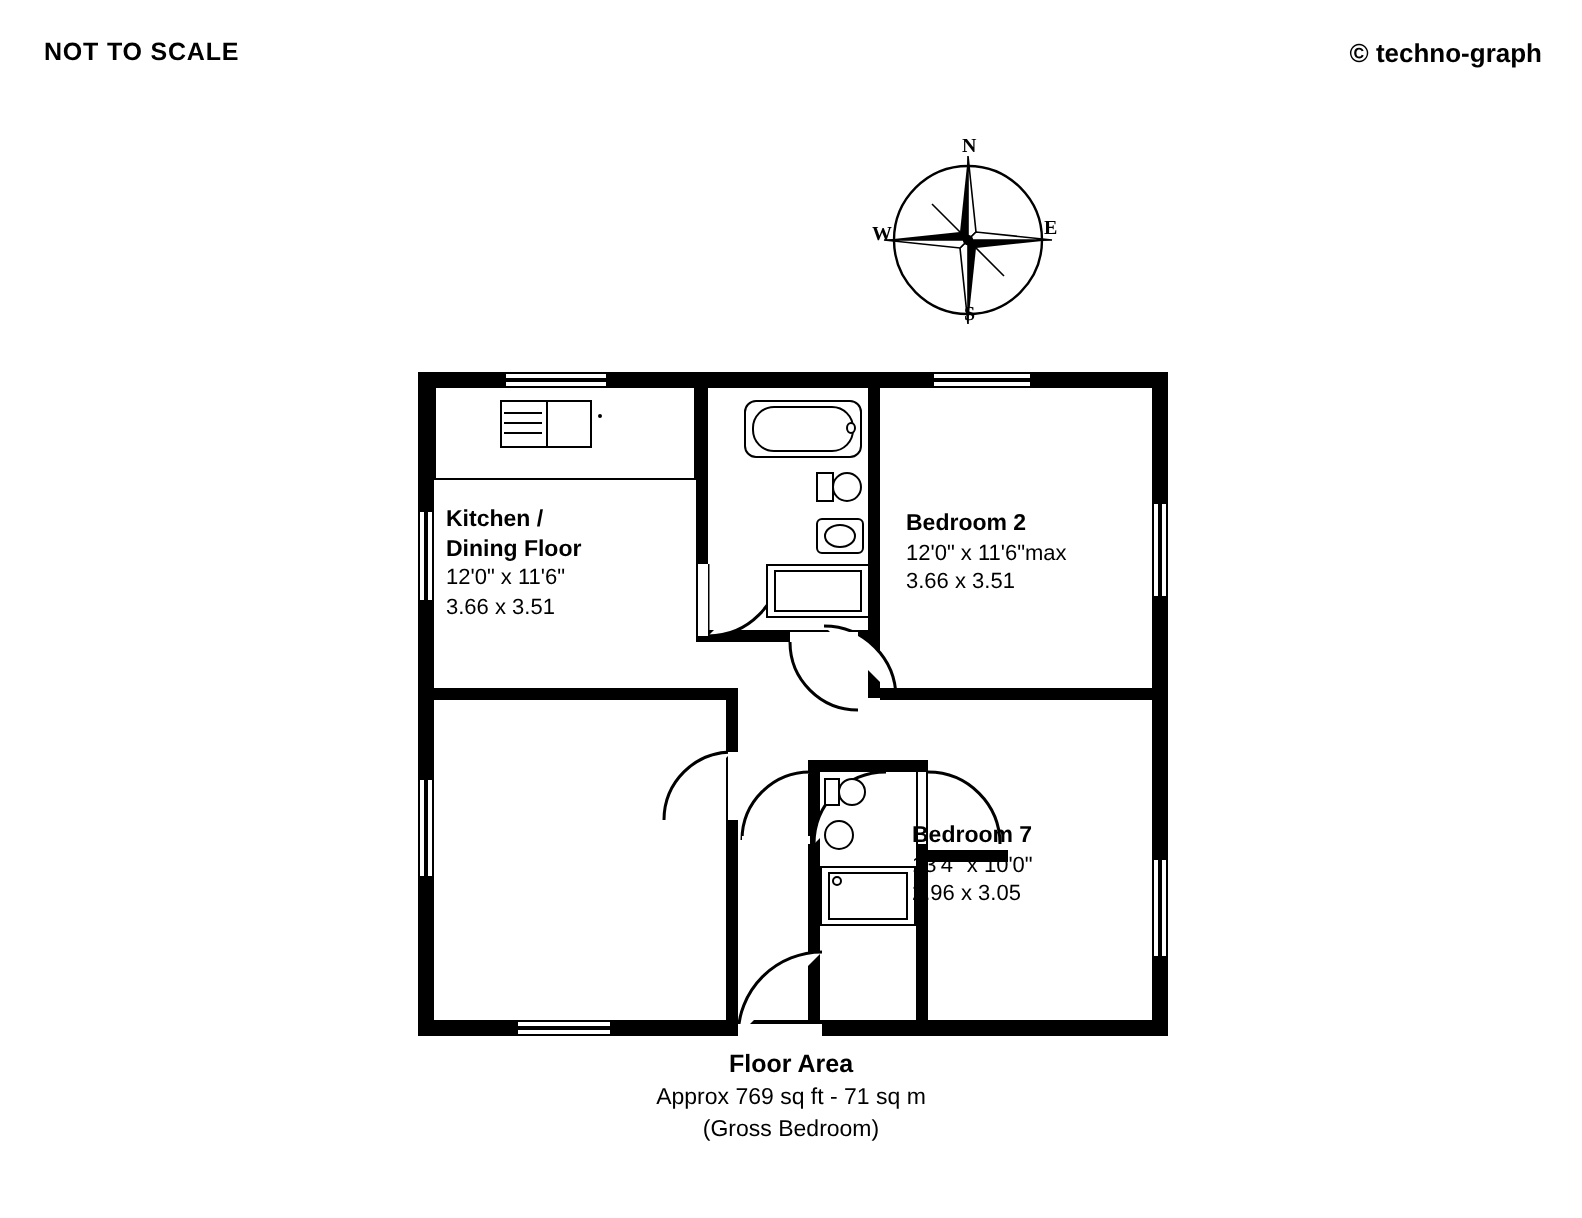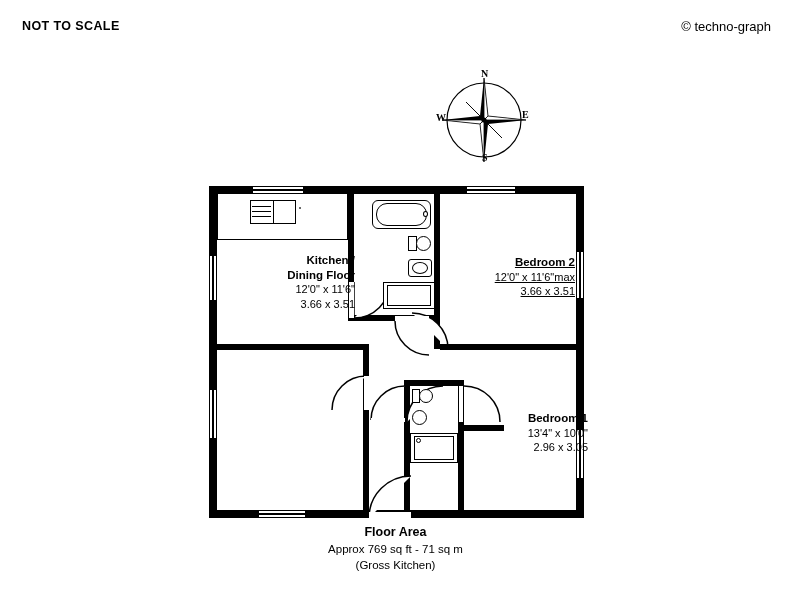--- a/index.html
+++ b/index.html
@@ -28,21 +28,21 @@
     top: 19px;
     font-size: 12.5px;
     font-weight: bold;
     letter-spacing: 0.4px;
   }
   .hdr-right {
     position: absolute;
     right: 20px;
     top: 19px;
     font-size: 13px;
-    font-weight: normal;
+    font-weight: bold;
   }
 
   
   .compass {
     position: absolute;
     left: 432px;
     top: 68px;
     width: 104px;
     height: 104px;
   }
@@ -88,21 +88,21 @@
     position: absolute;
     border: 1.6px solid #000000;
     background: #ffffff;
     box-sizing: border-box;
     border-radius: 50%;
   }
 
   
   .room-label {
     position: absolute;
-    text-align: right;
+    text-align: left;
     font-size: 11px;
     line-height: 14.5px;
     font-family: "Liberation Sans", sans-serif;
   }
   .room-label .nm {
     font-weight: bold;
     font-size: 11.5px;
   }
 
   
@@ -269,32 +269,32 @@
 
   </div>
 
   <div class="room-label" style="left:223px; top:253px; width:132px;">
     <div class="nm">Kitchen /</div>
     <div class="nm">Dining Floor</div>
     <div>12'0" x 11'6"</div>
     <div>3.66 x 3.51</div>
   </div>
 
-  <div class="room-label" style="left:439px; top:255px; width:136px;text-decoration:underline;">
+  <div class="room-label" style="left:453px; top:255px; width:136px;">
     <div class="nm">Bedroom 2</div>
     <div>12'0" x 11'6"max</div>
     <div>3.66 x 3.51</div>
   </div>
 
 
   <div class="room-label" style="left:456px; top:411px; width:132px;">
-    <div class="nm">Bedroom 1</div>
+    <div class="nm">Bedroom 7</div>
     <div>13'4" x 10'0"</div>
     <div>2.96 x 3.05</div>
   </div>
 
   <div class="footer">
     <div class="ft-title">Floor Area</div>
     <div>Approx 769 sq ft - 71 sq m</div>
-    <div>(Gross Kitchen)</div>
+    <div>(Gross Bedroom)</div>
   </div>
 
 </div>
 
 </body></html>

